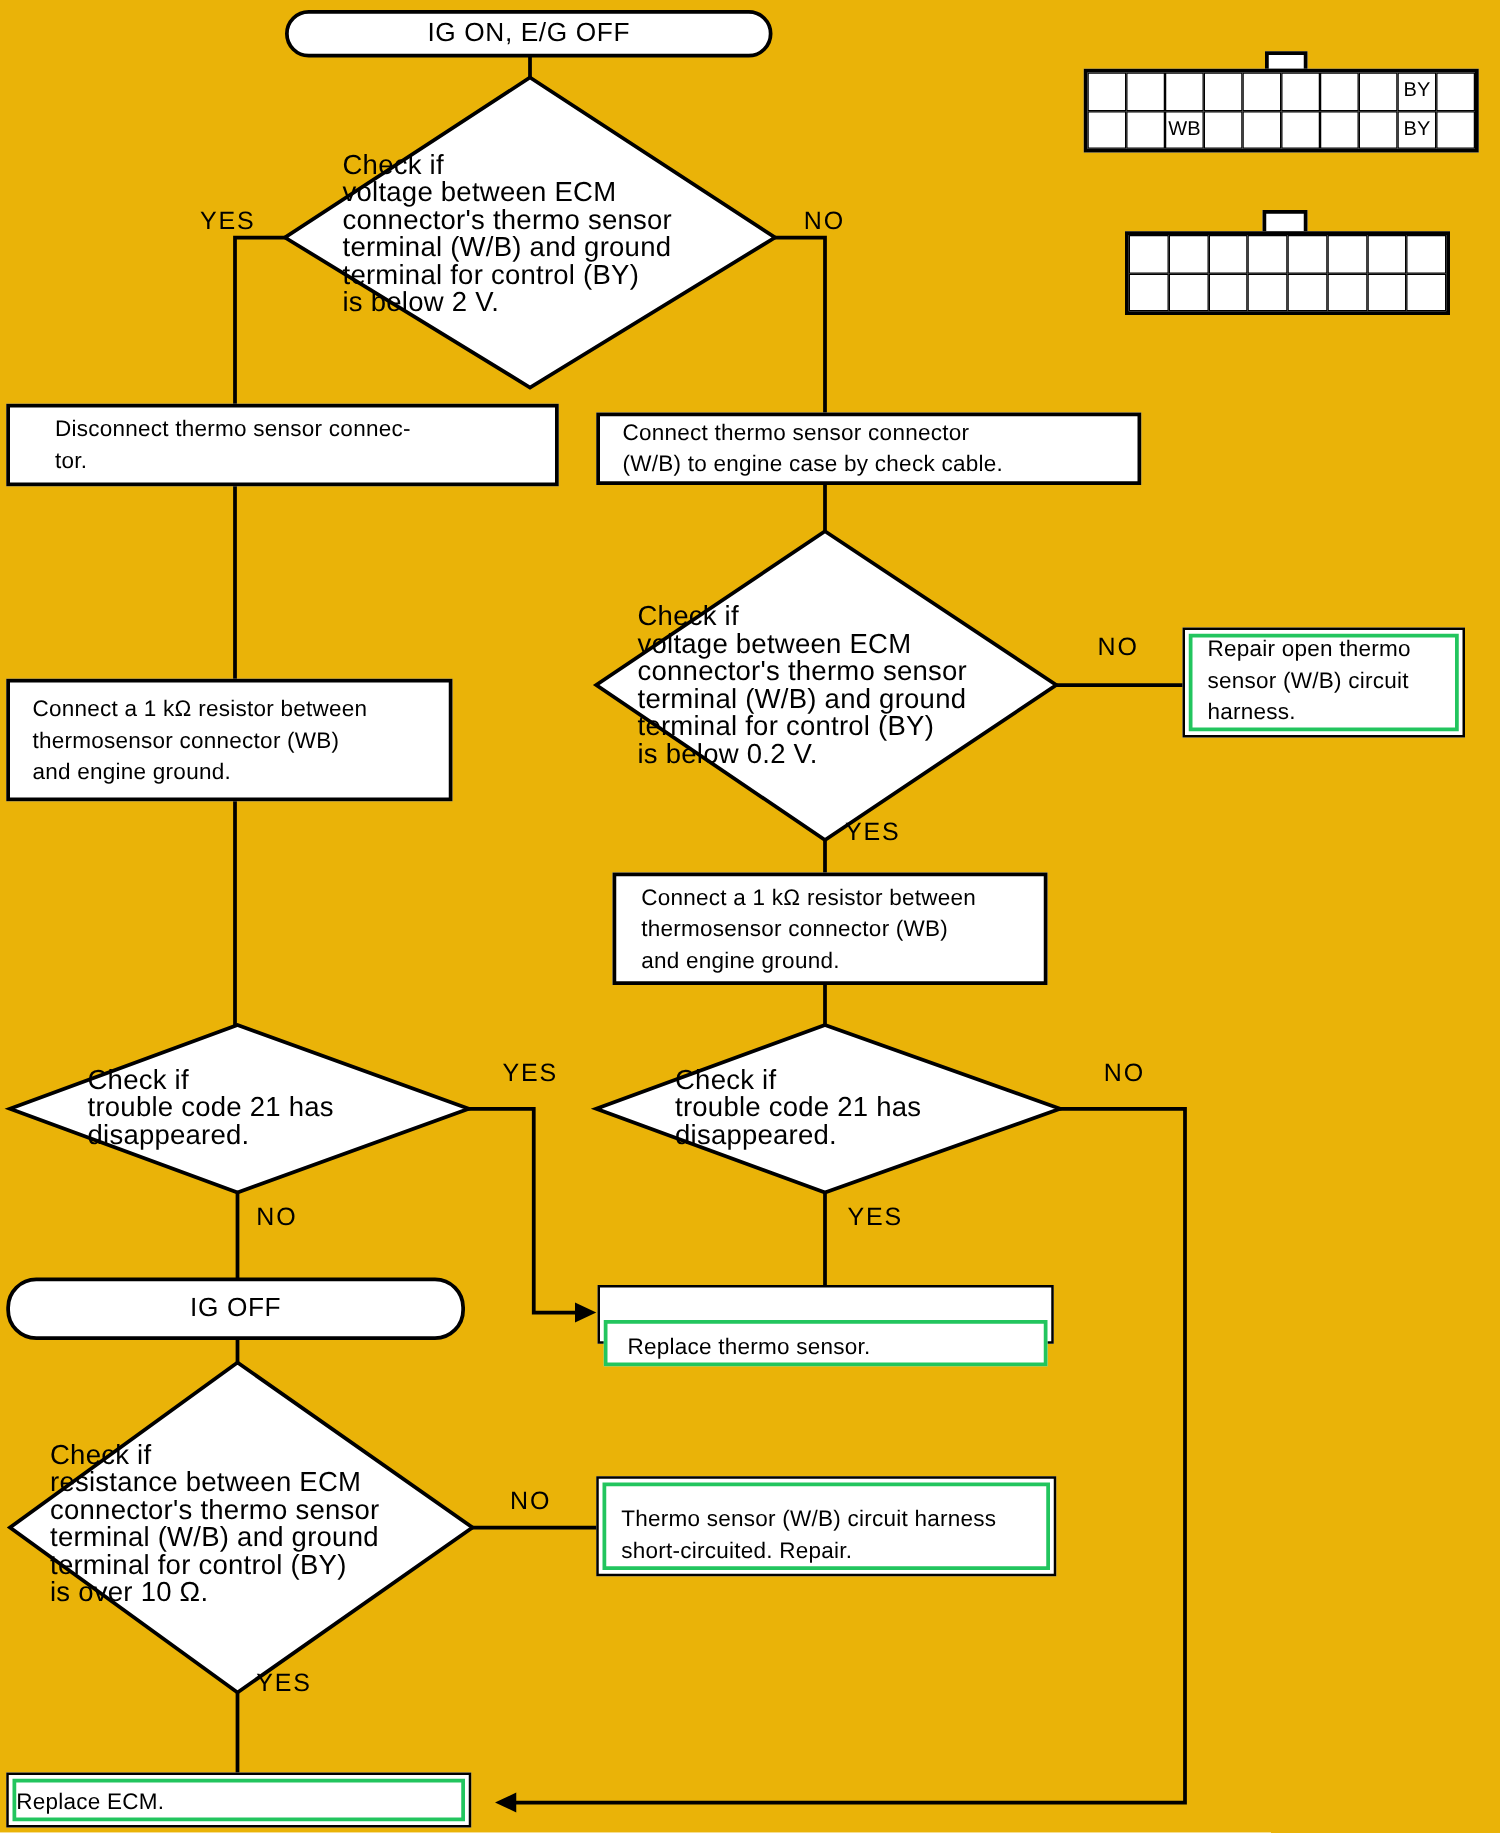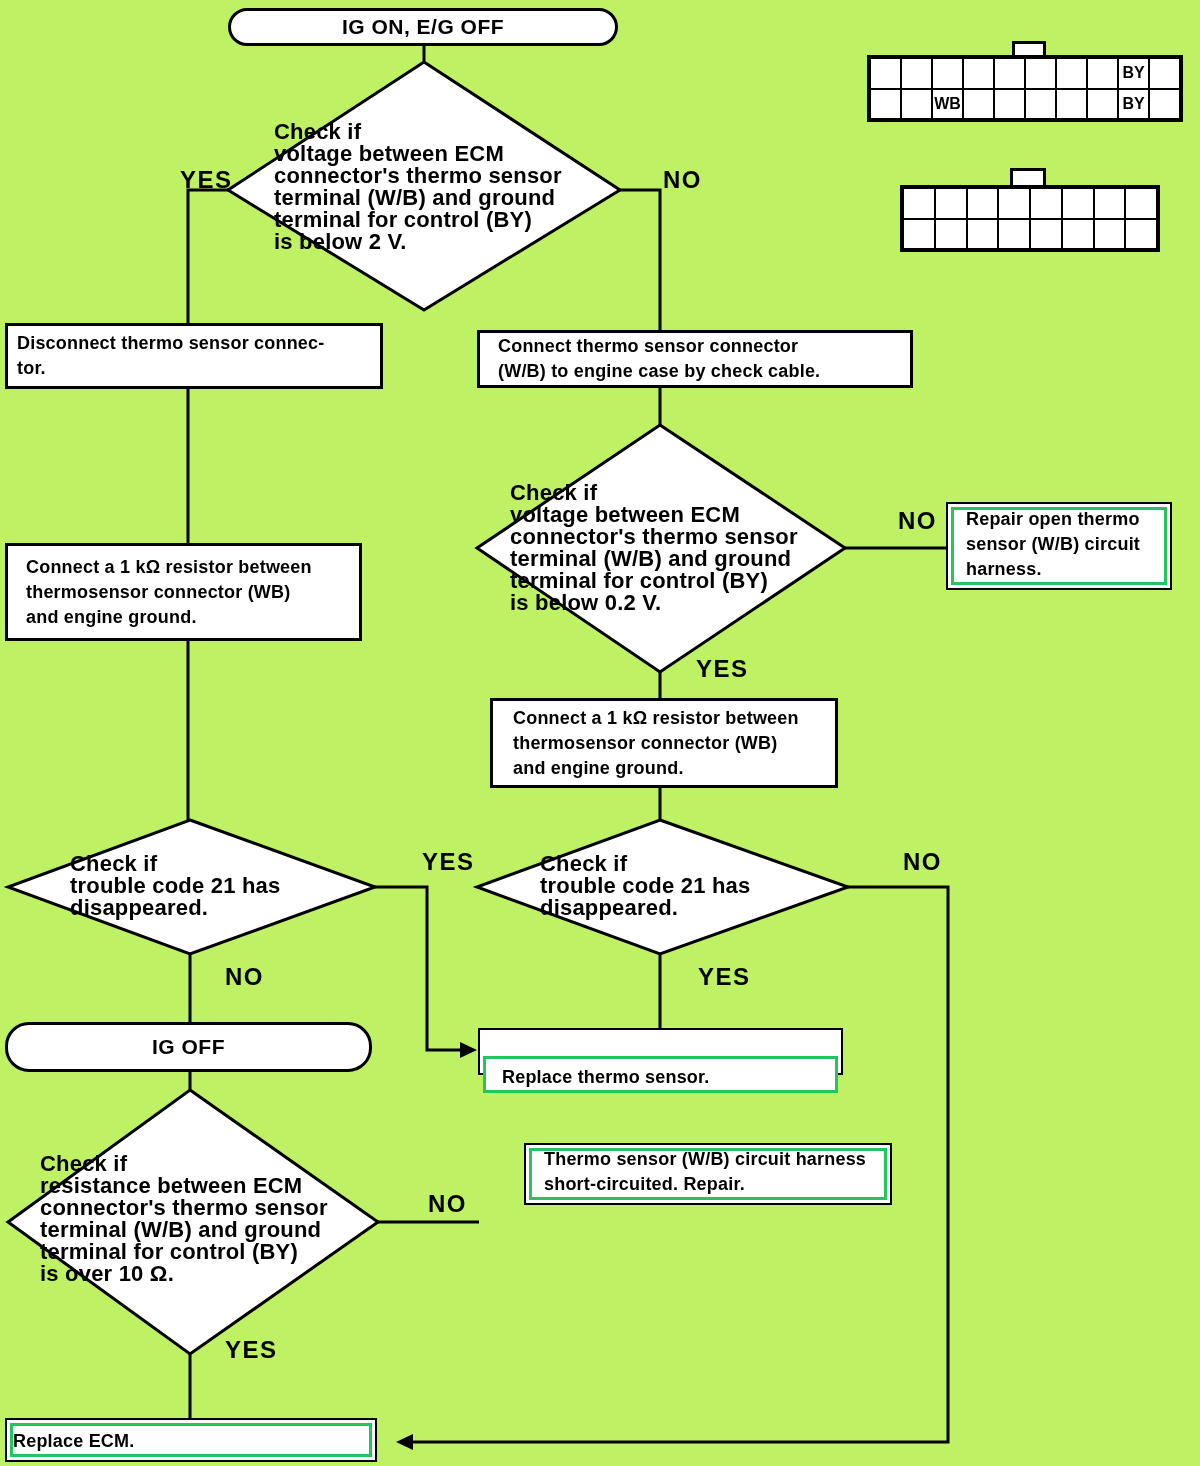--- a/index.html
+++ b/index.html
@@ -1,18 +1,18 @@
 <!DOCTYPE html>
 <html><head>
 <meta charset="utf-8">
 <style>
   html,body{margin:0;padding:0;background:#ffffff;}
   .canvas{
-    position:relative;width:1200px;height:1466px;background:#bef264;
-    font-family:"Liberation Sans",sans-serif;font-weight:700;color:#000;
+    position:relative;width:1200px;height:1466px;background:#eab308;
+    font-family:"Liberation Sans",sans-serif;font-weight:400;color:#000;
     overflow:hidden;
   }
   svg.wires{position:absolute;left:0;top:0;width:1200px;height:1466px;}
   .terminal{
     position:absolute;border:3px solid #000;border-radius:24px;background:#fff;
     display:flex;align-items:center;justify-content:center;
     font-size:21px;letter-spacing:0.5px;box-sizing:border-box;
   }
   .node-box{
     position:absolute;border:3px solid #000;background:#fff;box-sizing:border-box;
@@ -26,21 +26,21 @@
     display:flex;align-items:flex-end;background:#fff;
   }
   .box-text{
     font-size:18px;line-height:25px;white-space:pre-line;letter-spacing:0.2px;
   }
   .diamond-text{
     position:absolute;text-align:left;font-size:22px;line-height:22px;
     white-space:pre-line;letter-spacing:0.2px;
   }
   .branch-label{
-    position:absolute;font-size:24px;letter-spacing:1.5px;margin-left:20px;
+    position:absolute;font-size:20px;letter-spacing:1.5px;
   }
   .connector-grid{
     position:absolute;border:3px solid #000;background:#fff;box-sizing:border-box;
     display:grid;z-index:2;
   }
   .connector-grid .cell{
     border:1.5px solid #000;display:flex;align-items:center;justify-content:center;
     font-size:16px;letter-spacing:0px;
   }
   .connector-tab{
@@ -102,21 +102,21 @@
   <div class="diamond-text" style="left:540px;top:853px;width:240px;">Check if
 trouble code 21 has
 disappeared.</div>
   <div class="diamond-text" style="left:40px;top:1153px;width:300px;">Check if
 resistance between ECM
 connector's thermo sensor
 terminal (W/B) and ground
 terminal for control (BY)
 is over 10 Ω.</div>
 
-  <div class="node-box" style="left:5px;top:323px;width:378px;height:66px;padding-left:9px;">
+  <div class="node-box" style="left:5px;top:323px;width:442px;height:66px;padding-left:36px;">
     <span class="box-text">Disconnect thermo sensor connec-
 tor.</span>
   </div>
   <div class="node-box" style="left:477px;top:330px;width:436px;height:58px;padding-left:18px;">
     <span class="box-text">Connect thermo sensor connector
 (W/B) to engine case by check cable.</span>
   </div>
   <div class="node-box" style="left:5px;top:543px;width:357px;height:98px;padding-left:18px;">
     <span class="box-text">Connect a 1 kΩ resistor between
 thermosensor connector (WB)
@@ -133,21 +133,21 @@
       <span class="box-text">Repair open thermo
 sensor (W/B) circuit
 harness.</span>
     </div>
   </div>
   <div class="double-box" style="left:478px;top:1028px;width:365px;height:47px;">
     <div class="inner" style="padding-left:16px;margin-top:23px;">
       <span class="box-text">Replace thermo sensor.</span>
     </div>
   </div>
-  <div class="double-box" style="left:477px;top:1143px;width:368px;height:62px;margin-left:47px;">
+  <div class="double-box" style="left:477px;top:1181px;width:368px;height:80px;">
     <div class="inner" style="padding-left:12px;">
       <span class="box-text">Thermo sensor (W/B) circuit harness
 short-circuited.  Repair.</span>
     </div>
   </div>
   <div class="double-box" style="left:5px;top:1418px;width:372px;height:44px;">
     <div class="inner" style="">
       <span class="box-text">Replace ECM.</span>
     </div>
   </div>

